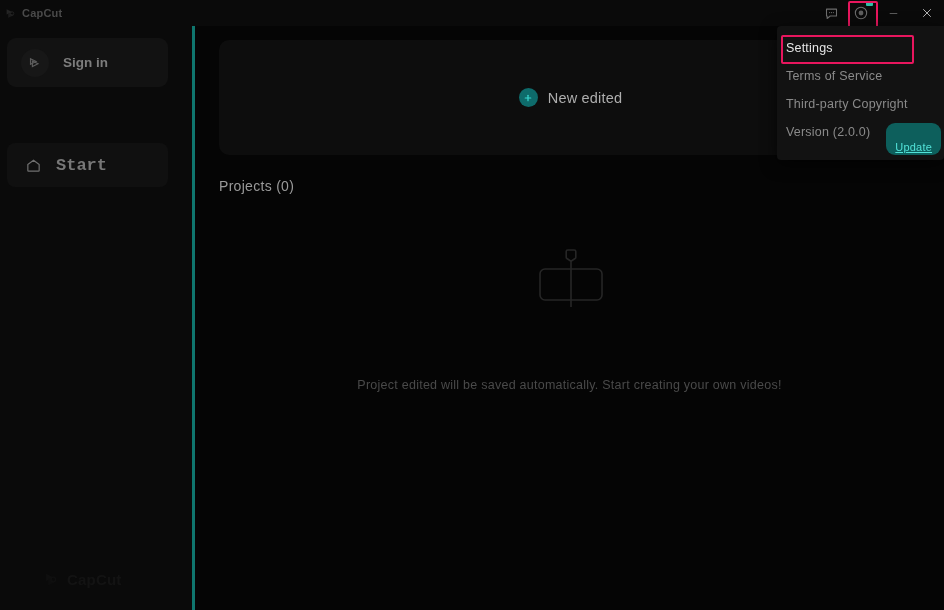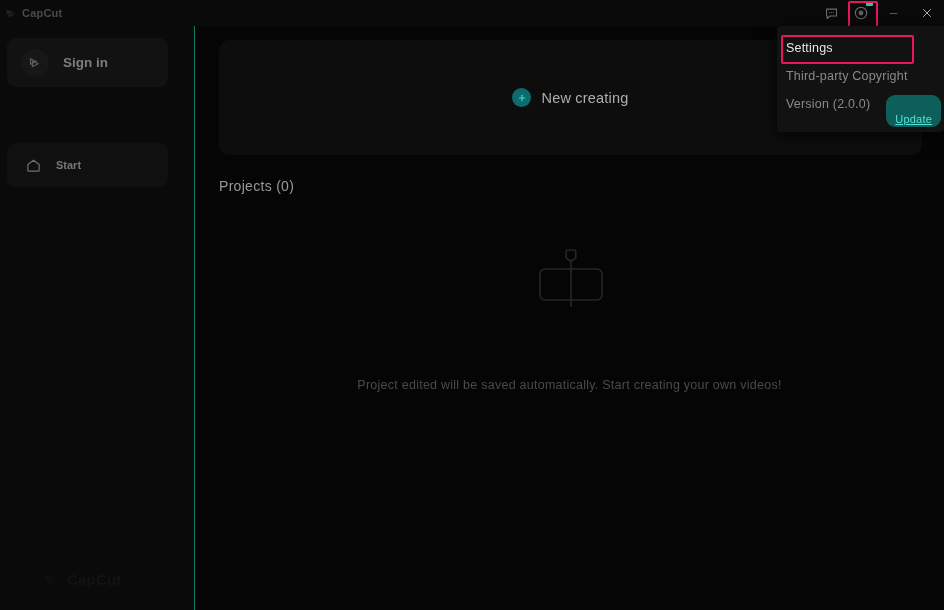--- a/index.html
+++ b/index.html
@@ -78,21 +78,21 @@
     border-radius: 1px;
   }
 
   
   .sidebar {
     position: absolute;
     top: 26px; left: 0;
     width: 195px;
     height: 584px;
     background: #0a0a0a;
-    border-right: 1px solid #0f766e;
+    border-right: 3px solid #0f766e;
   }
   .signin-btn {
     position: absolute;
     left: 7px; top: 12px;
     width: 161px; height: 49px;
     background: #121212;
     border-radius: 9px;
     display: flex;
     align-items: center;
     padding-left: 14px;
@@ -120,23 +120,24 @@
     width: 161px; height: 44px;
     background: #101010;
     border-radius: 8px;
     display: flex;
     align-items: center;
     padding-left: 18px;
     gap: 14px;
   }
   .start-icon { color: #6f6f6f; display:flex; flex:0 0 auto;}
   .start-label {
-    font-size: 11px;
+    font-size: 17px;
     color: #777;
     font-weight: 700;
+    font-family: Liberation Mono, monospace;
   }
 
   .sidebar-watermark {
     position: absolute;
     left: 44px; bottom: 22px;
     display: flex;
     align-items: center;
     gap: 6px;
     opacity: .55;
   }
@@ -349,21 +350,21 @@
   <div class="main">
 
     <div class="newproject-panel">
       <div class="newproject-btn">
         <span class="plus-circle">
           <svg width="12" height="12" viewBox="0 0 24 24" stroke="currentColor" stroke-width="2.4" stroke-linecap="round">
             <line x1="12" y1="6.5" x2="12" y2="17.5"></line>
             <line x1="6.5" y1="12" x2="17.5" y2="12"></line>
           </svg>
         </span>
-        <span class="newproject-label">New creating</span>
+        <span class="newproject-label">New edited</span>
       </div>
     </div>
 
     <div class="projects-head">Projects (0)</div>
 
     <div class="emptystate">
       <span class="empty-icon">
         <svg width="90" height="62" viewBox="0 0 90 62" fill="none" stroke="#262626" stroke-width="1.6">
           <rect x="14" y="24" width="62" height="31" rx="5"></rect>
           <line x1="45" y1="16" x2="45" y2="62"></line>
@@ -373,20 +374,23 @@
       <span class="empty-text">Project edited will be saved automatically. Start creating your own videos!</span>
     </div>
   </div>
 
   <div class="dropdown">
 
     <div class="menu-item first">
       <span>Settings</span>
     </div>
 
+    <div class="menu-item">
+      <span>Terms of Service</span>
+    </div>
 
 
     <div class="menu-item">
       <span>Third-party Copyright</span>
     </div>
 
 
     <div class="menu-item version">
       <span>Version (2.0.0)</span>
       <span class="update-badge">Update</span>

